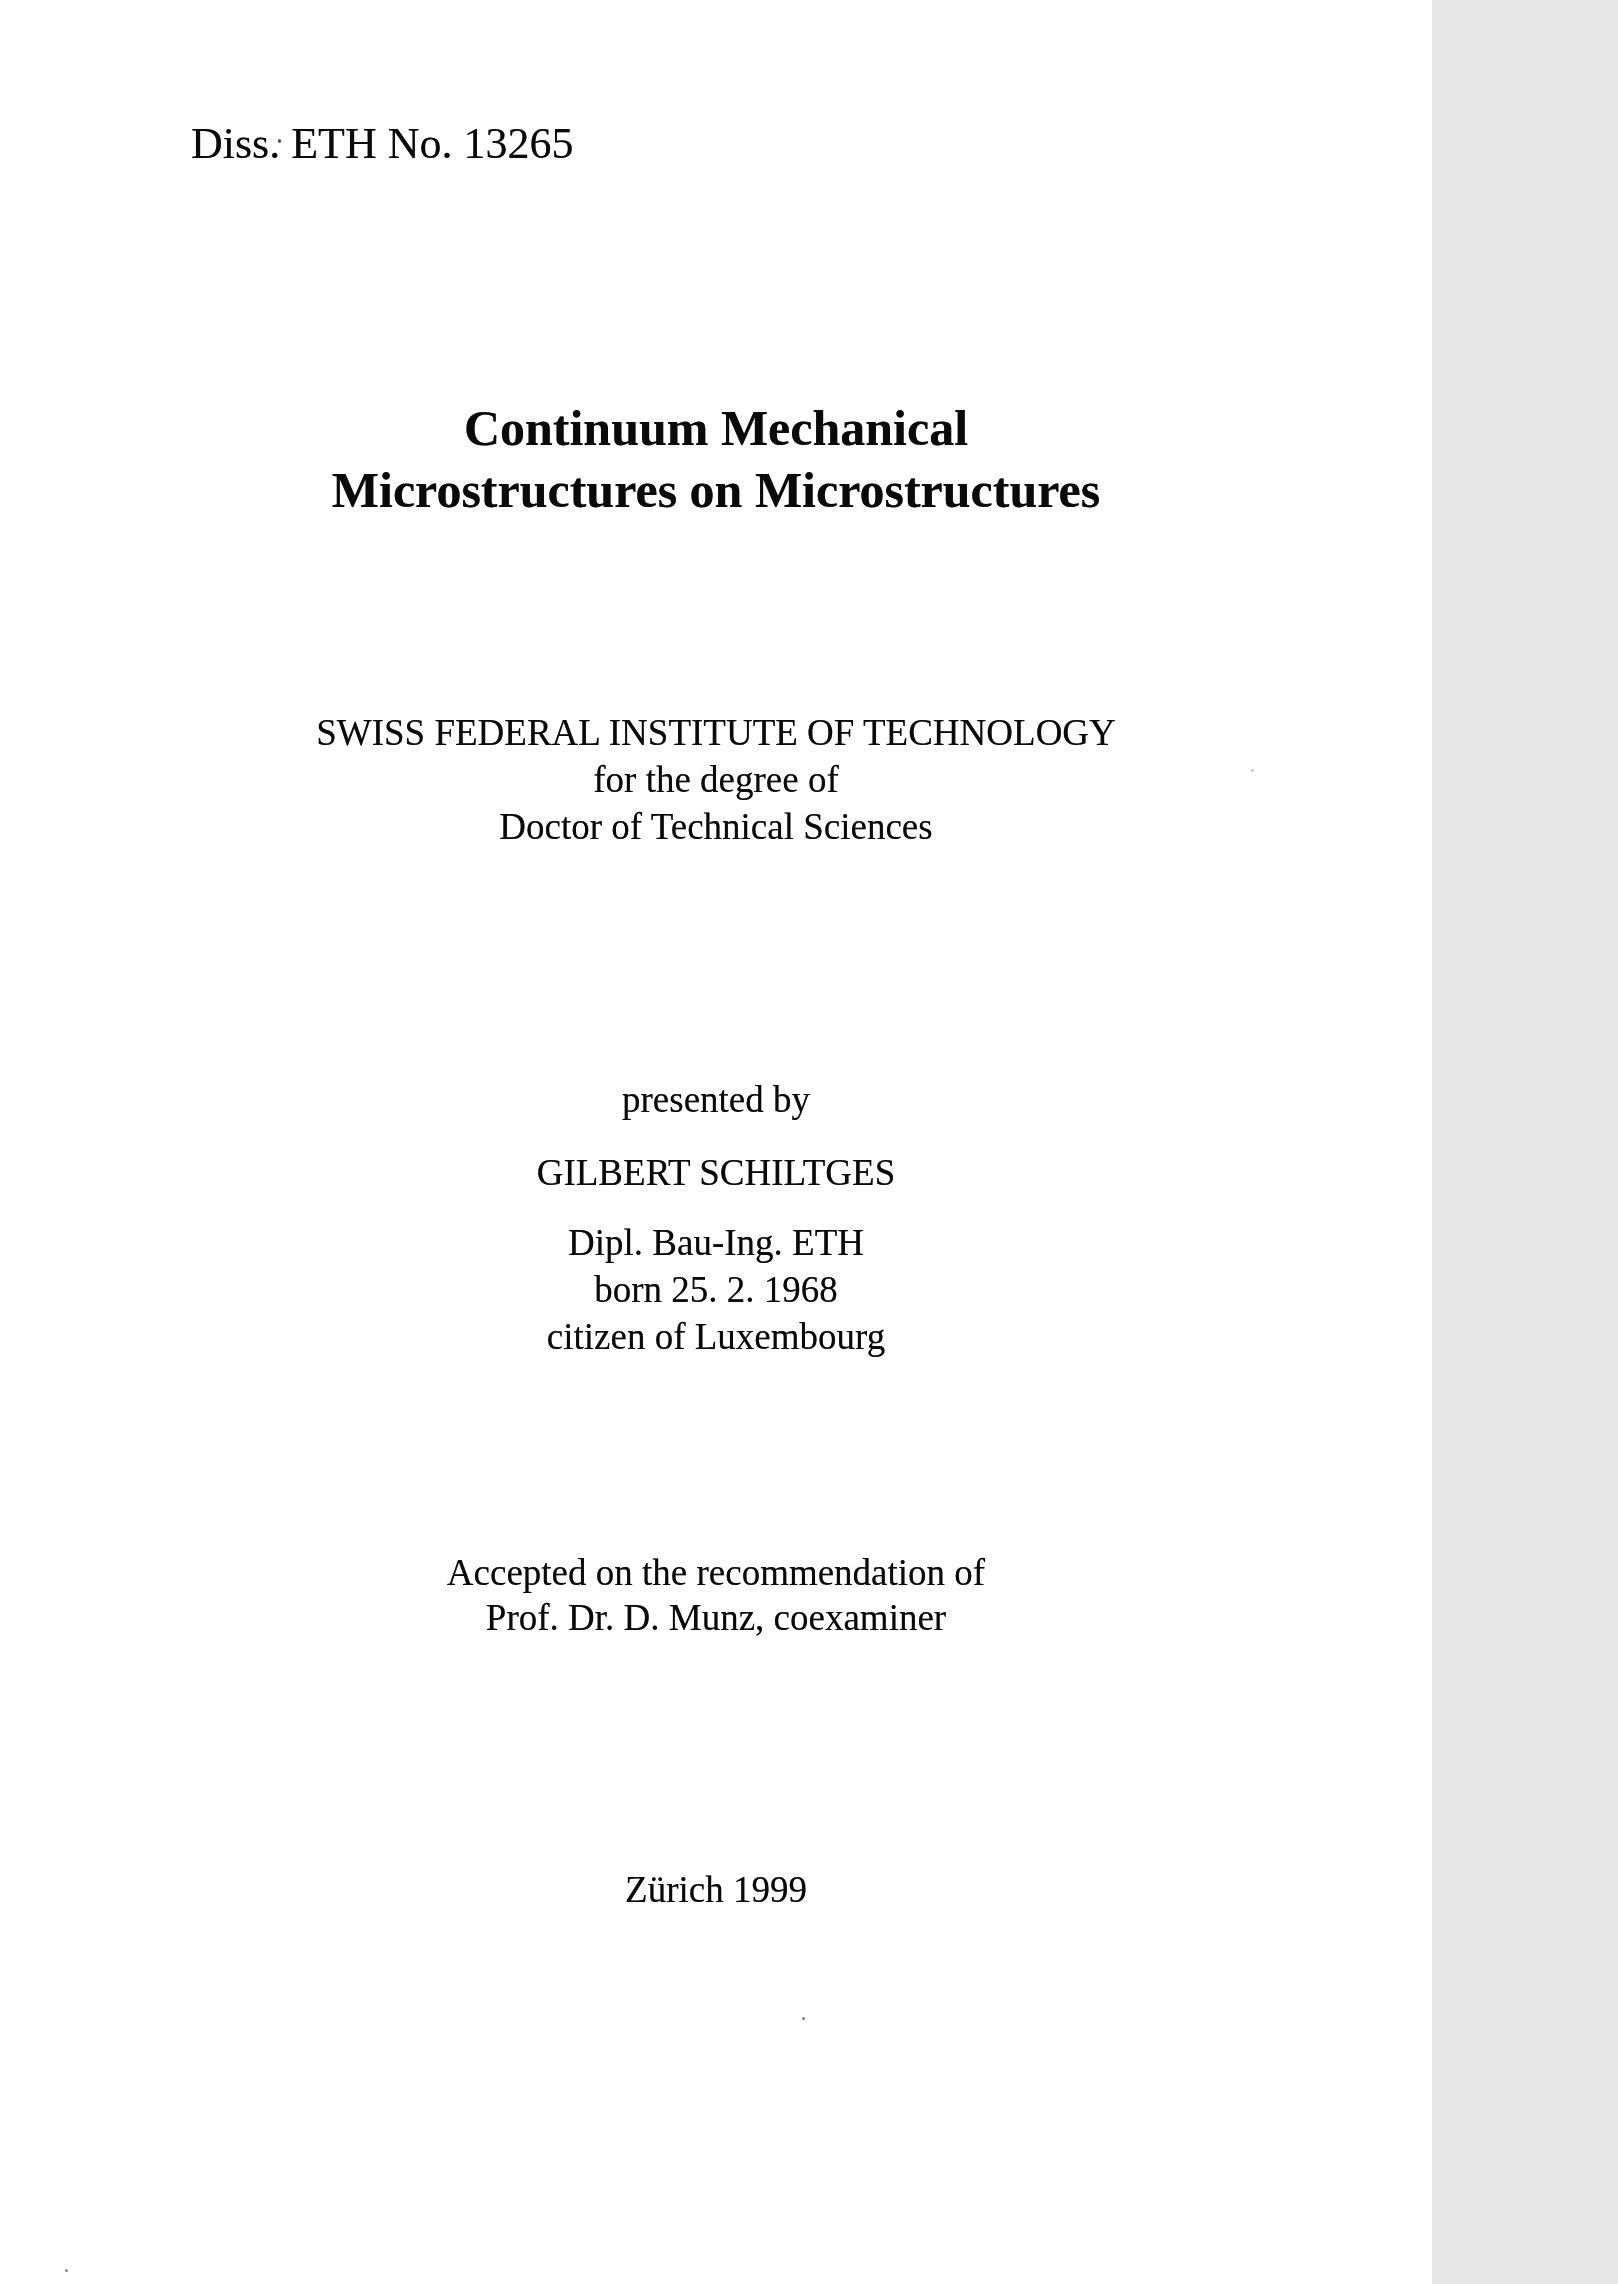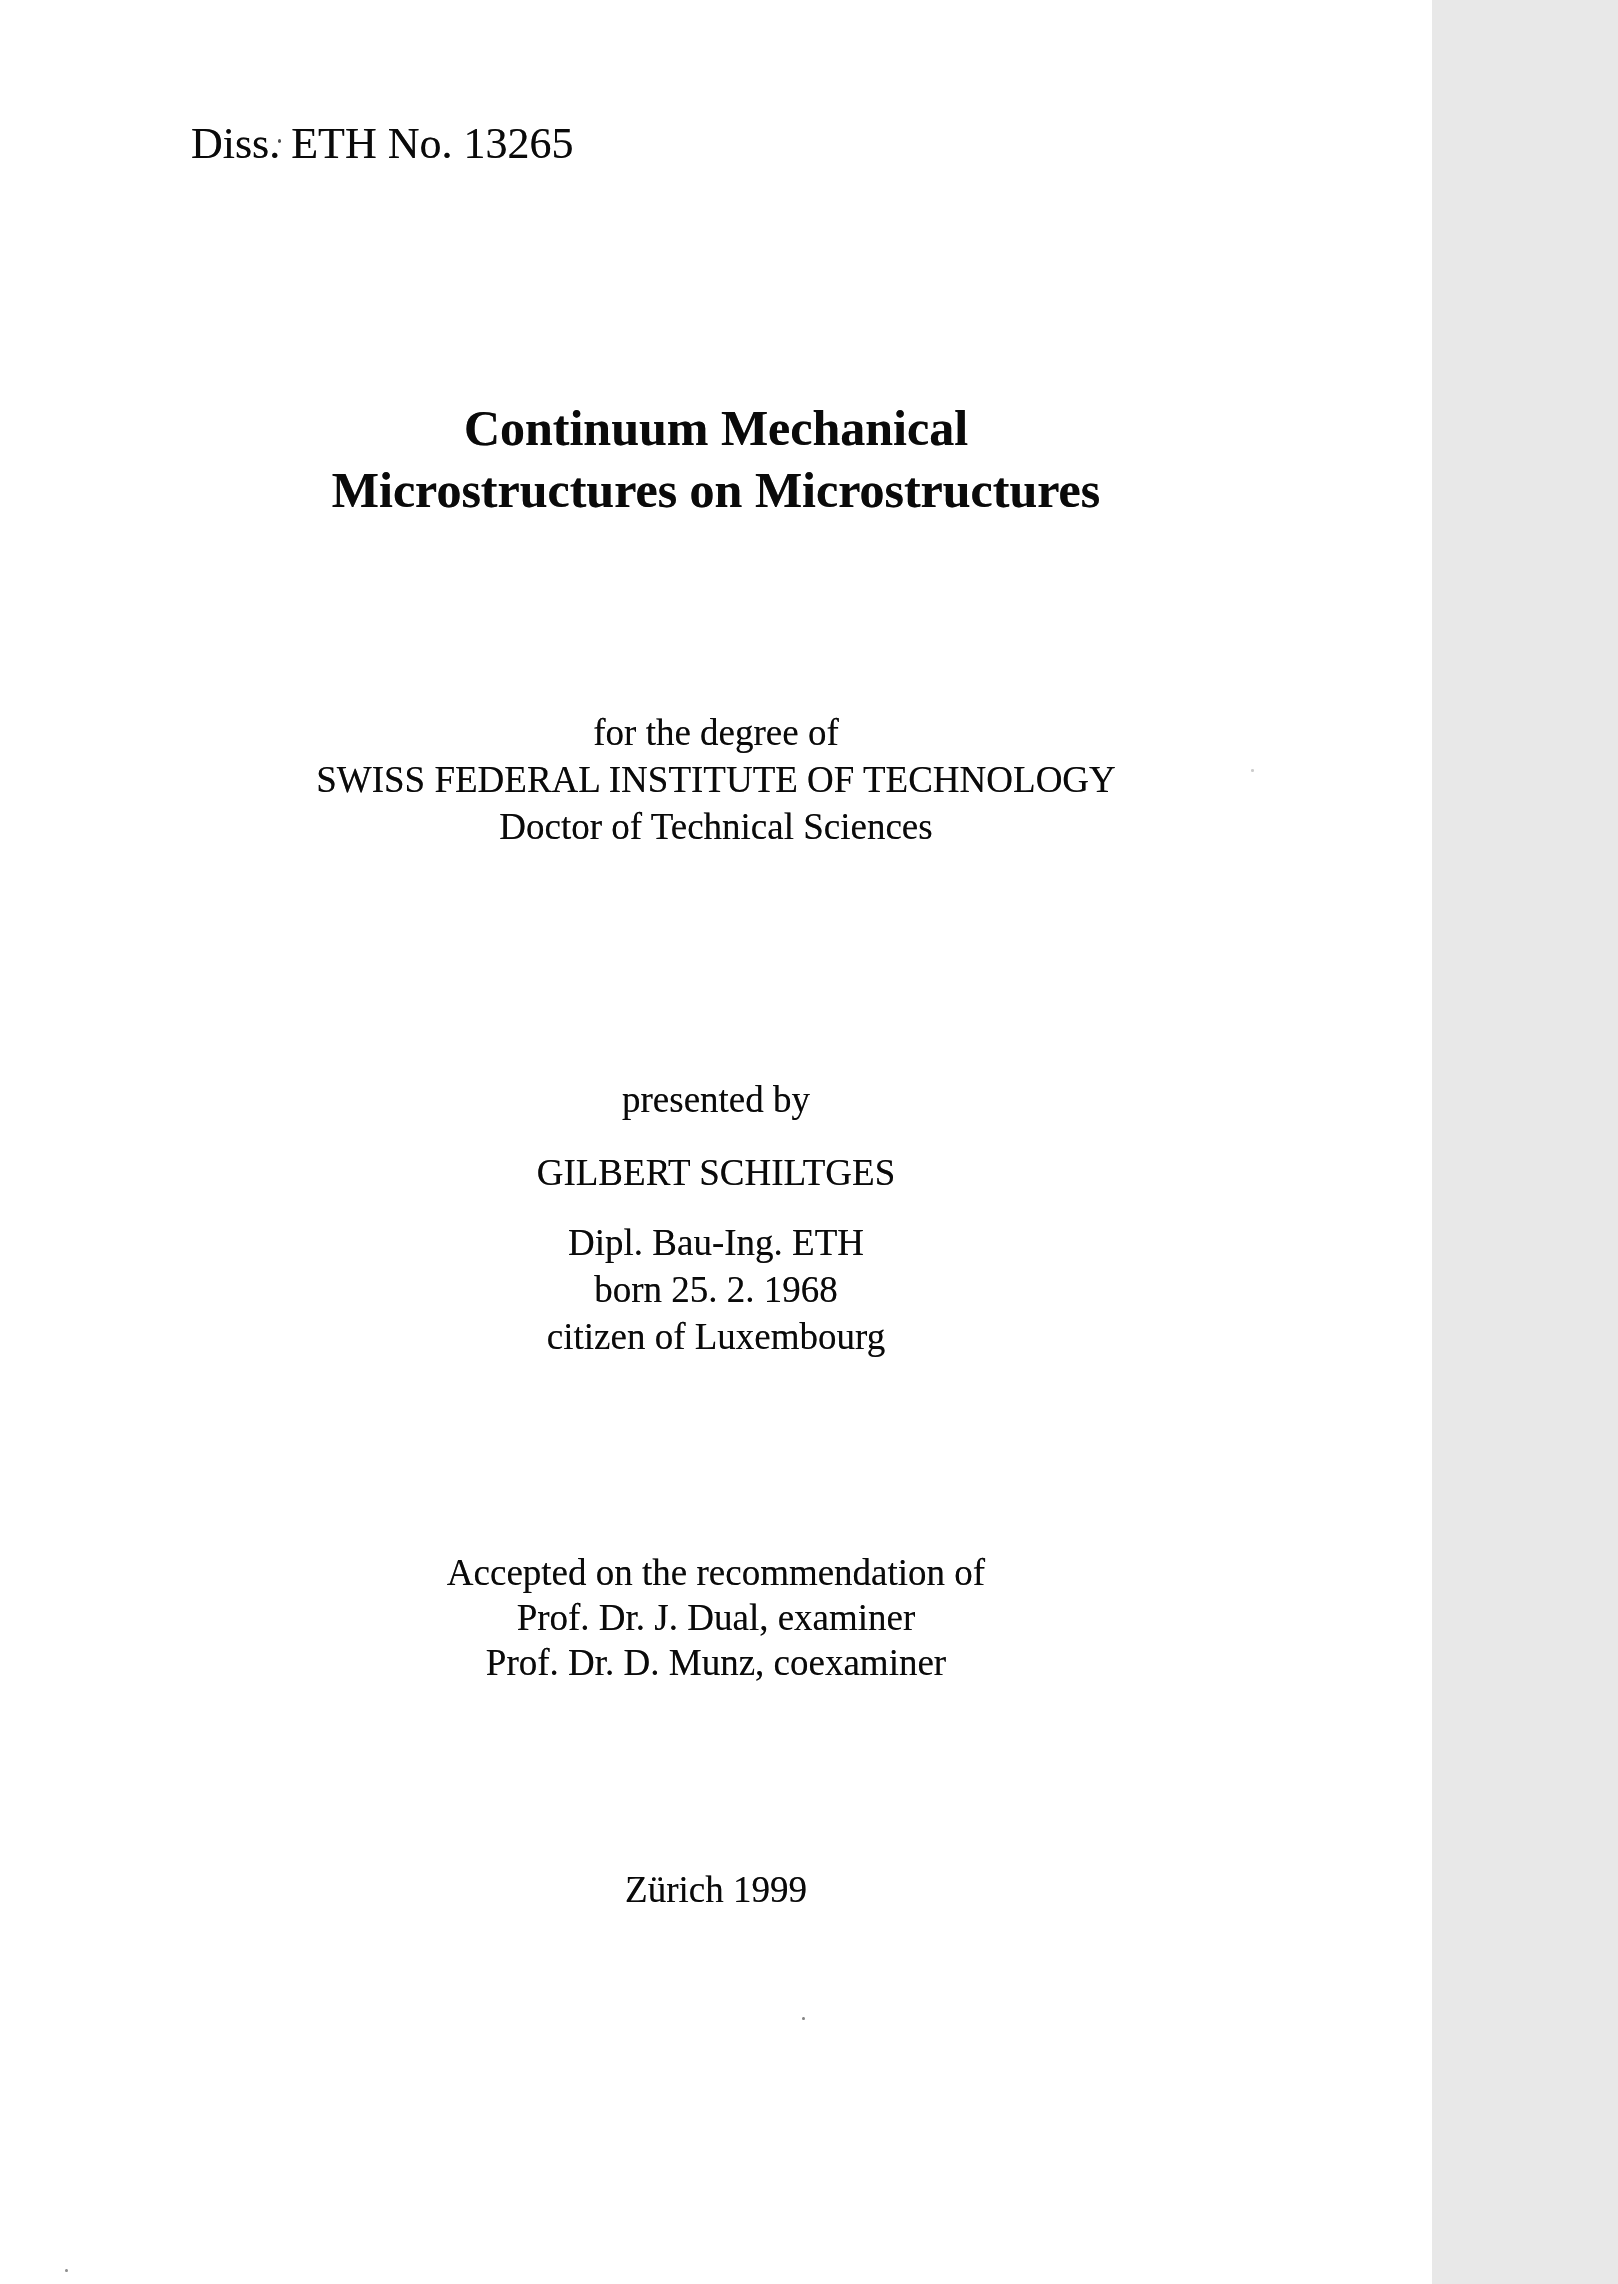--- a/index.html
+++ b/index.html
@@ -90,38 +90,37 @@
 <div class="page">
 
   <div class="diss-no">Diss. ETH No. 13265</div>
 
   <div class="centered title">
     <div>Continuum Mechanical</div>
     <div>Microstructures on Microstructures</div>
   </div>
 
   <div class="centered submission">
+    <div>SWISS FEDERAL INSTITUTE OF TECHNOLOGY</div>
     <div>for the degree of</div>
-    <div>SWISS FEDERAL INSTITUTE OF TECHNOLOGY</div>
     <div>Doctor of Technical Sciences</div>
   </div>
 
   <div class="centered presented-by">presented by</div>
 
   <div class="centered author">GILBERT SCHILTGES</div>
 
   <div class="centered author-details">
     <div>Dipl. Bau-Ing. ETH</div>
     <div>born 25. 2. 1968</div>
     <div>citizen of Luxembourg</div>
   </div>
 
   <div class="centered acceptance">
     <div>Accepted on the recommendation of</div>
-    <div>Prof. Dr. J. Dual, examiner</div>
     <div>Prof. Dr. D. Munz, coexaminer</div>
   </div>
 
   <div class="centered place-year">Zürich 1999</div>
 
   <div class="speck speck-1"></div>
   <div class="speck speck-2"></div>
   <div class="speck speck-3"></div>
   <div class="speck speck-4"></div>
 

